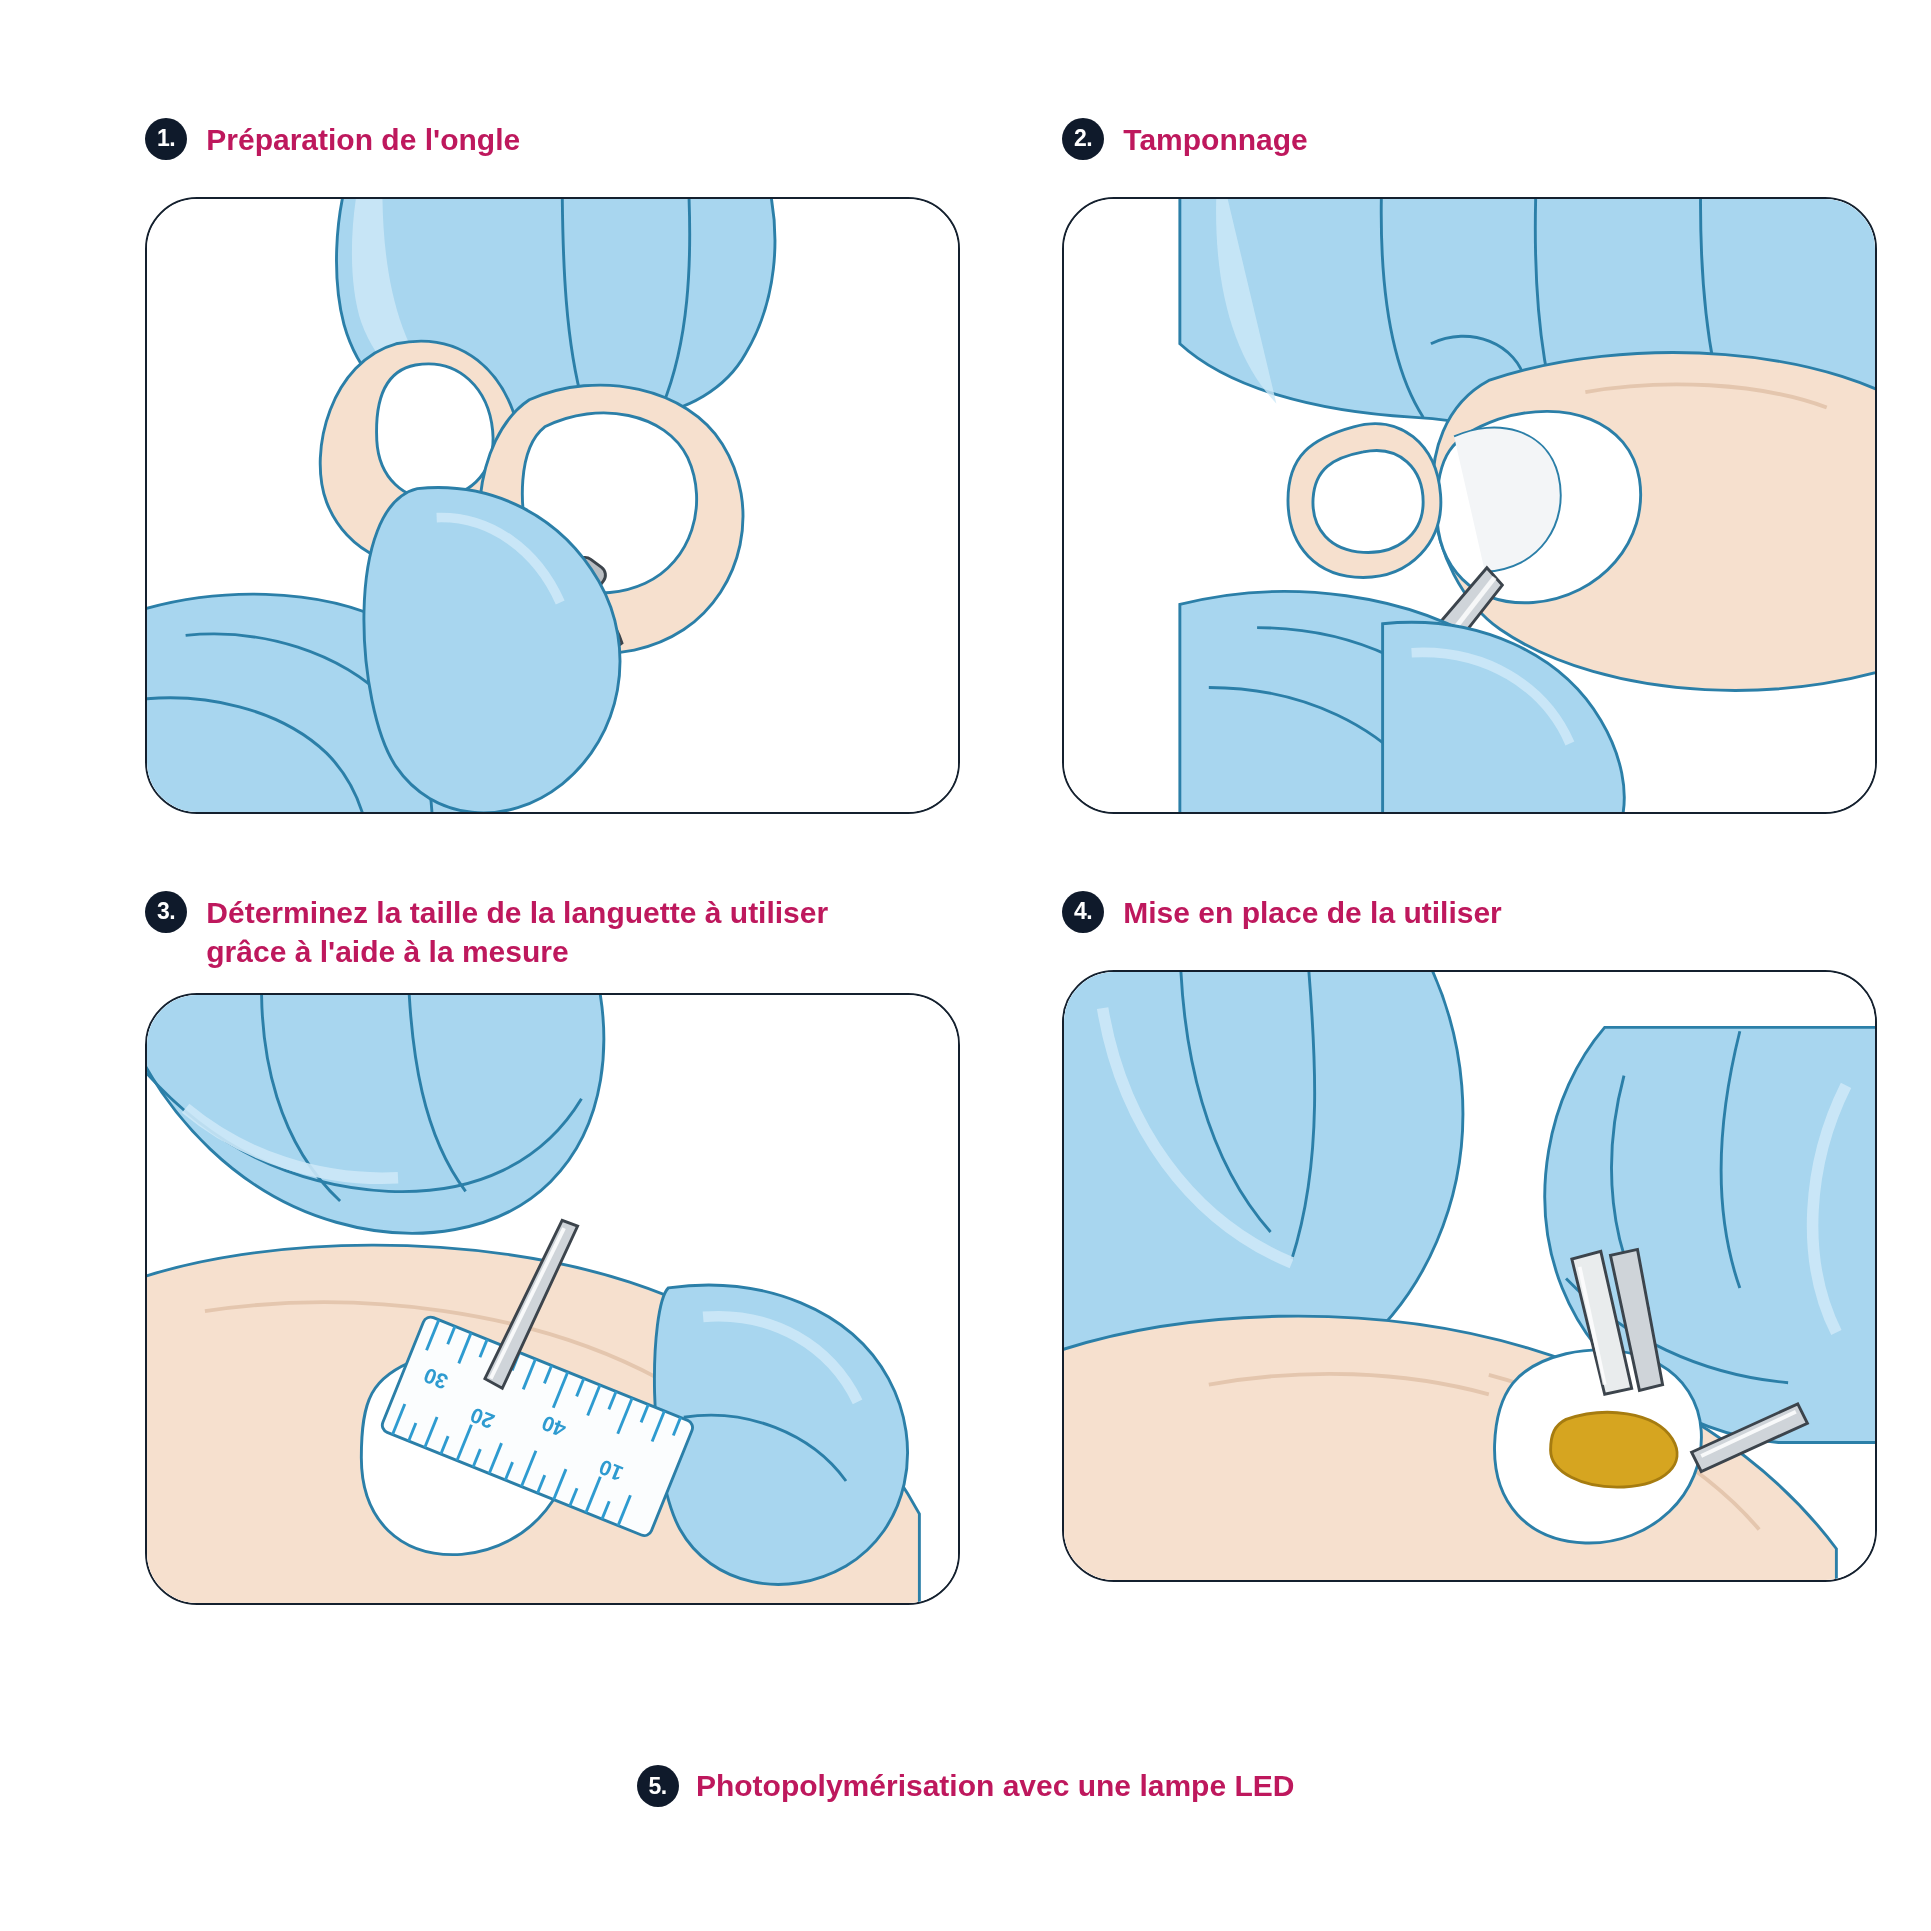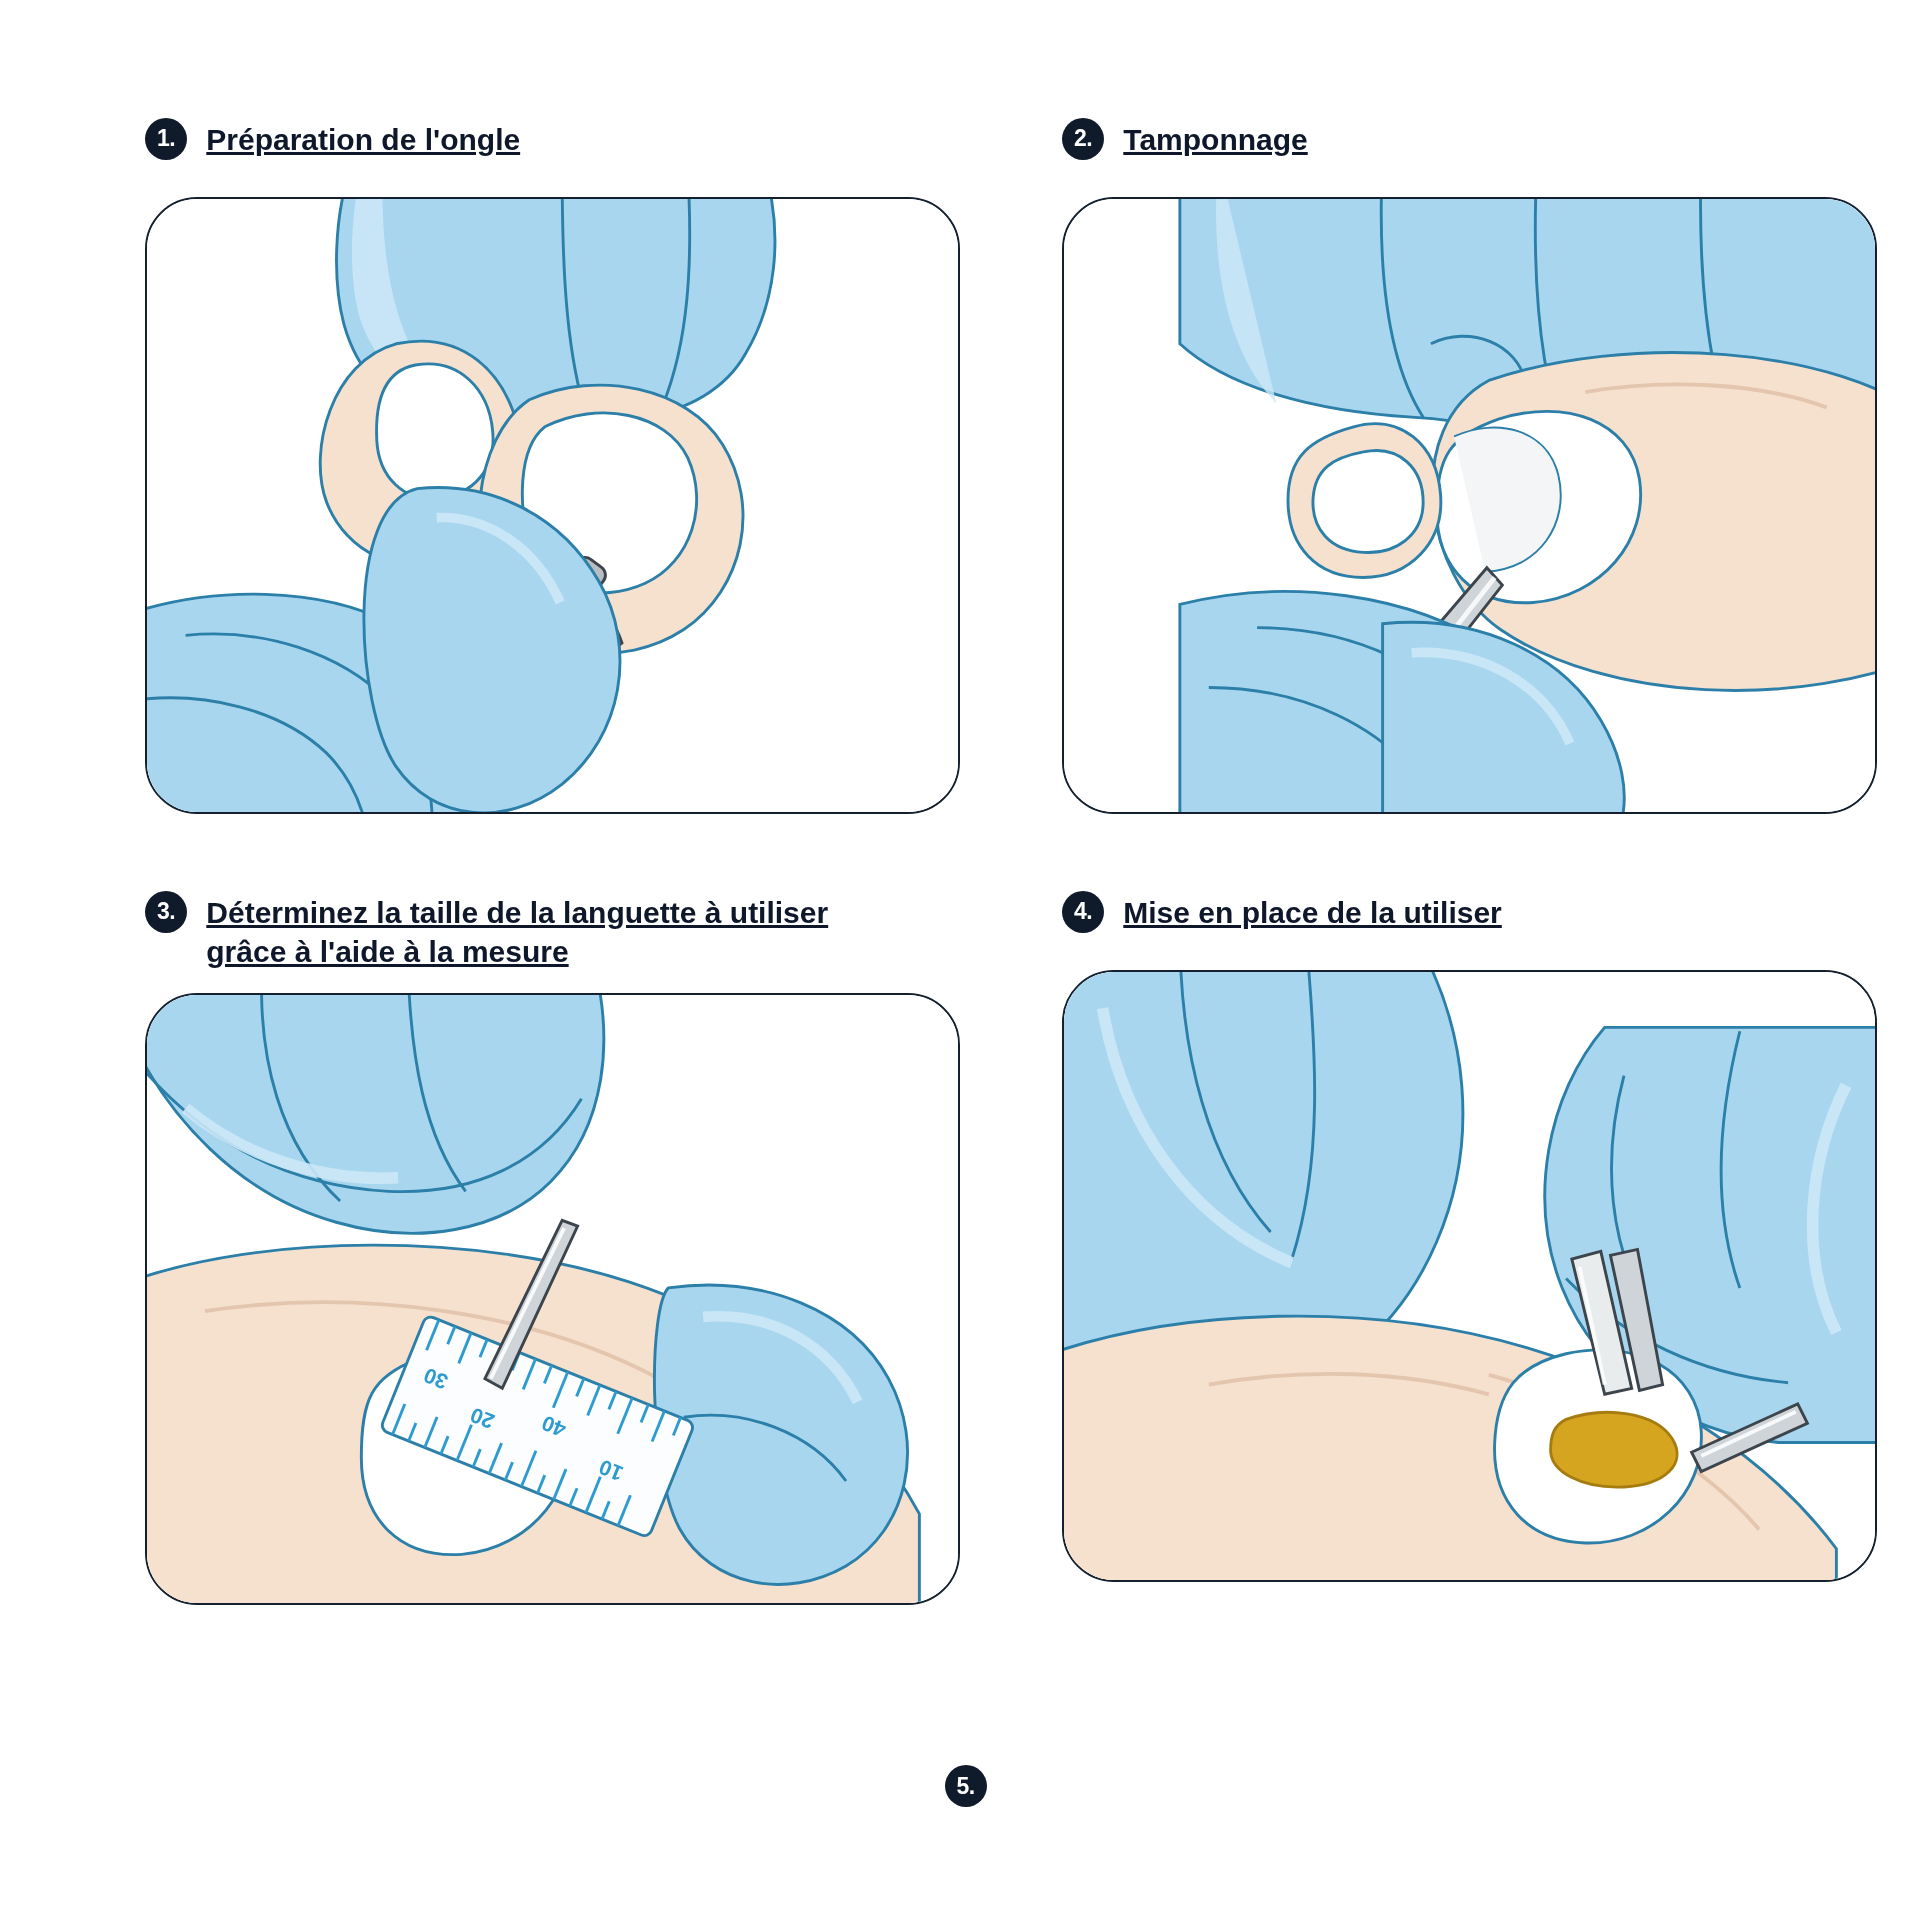--- a/index.html
+++ b/index.html
@@ -56,24 +56,23 @@
     align-items: center;
     justify-content: center;
     margin-top: 1.9px;
     letter-spacing: -0.5px;
   }
 
   .step-title {
     font-size: 30px;
     font-weight: bold;
     line-height: 1.32;
-    color: #0f172a;
+    color: #be185d;
     max-width: 637px;
     padding-top: 3.9px;
-    text-decoration: underline;
   }
 
   .frame {
     position: relative;
     width: 811px;
     height: 613px;
     border: 2.9px solid #14202e;
     border-radius: 52px;
     background: #ffffff;
     overflow: hidden;
@@ -307,16 +306,17 @@
             <path d="M660 504 L758 458" fill="none" stroke="#ffffff" stroke-width="4" opacity="0.85"></path>
           </svg>
         </div>
       </div>
     </div>
 
   </div>
 
   <div class="footer">
     <div class="badge">5.</div>
+    <div class="step-title">Photopolymérisation avec une lampe LED</div>
   </div>
 
 </div>
 
 
 </body></html>

